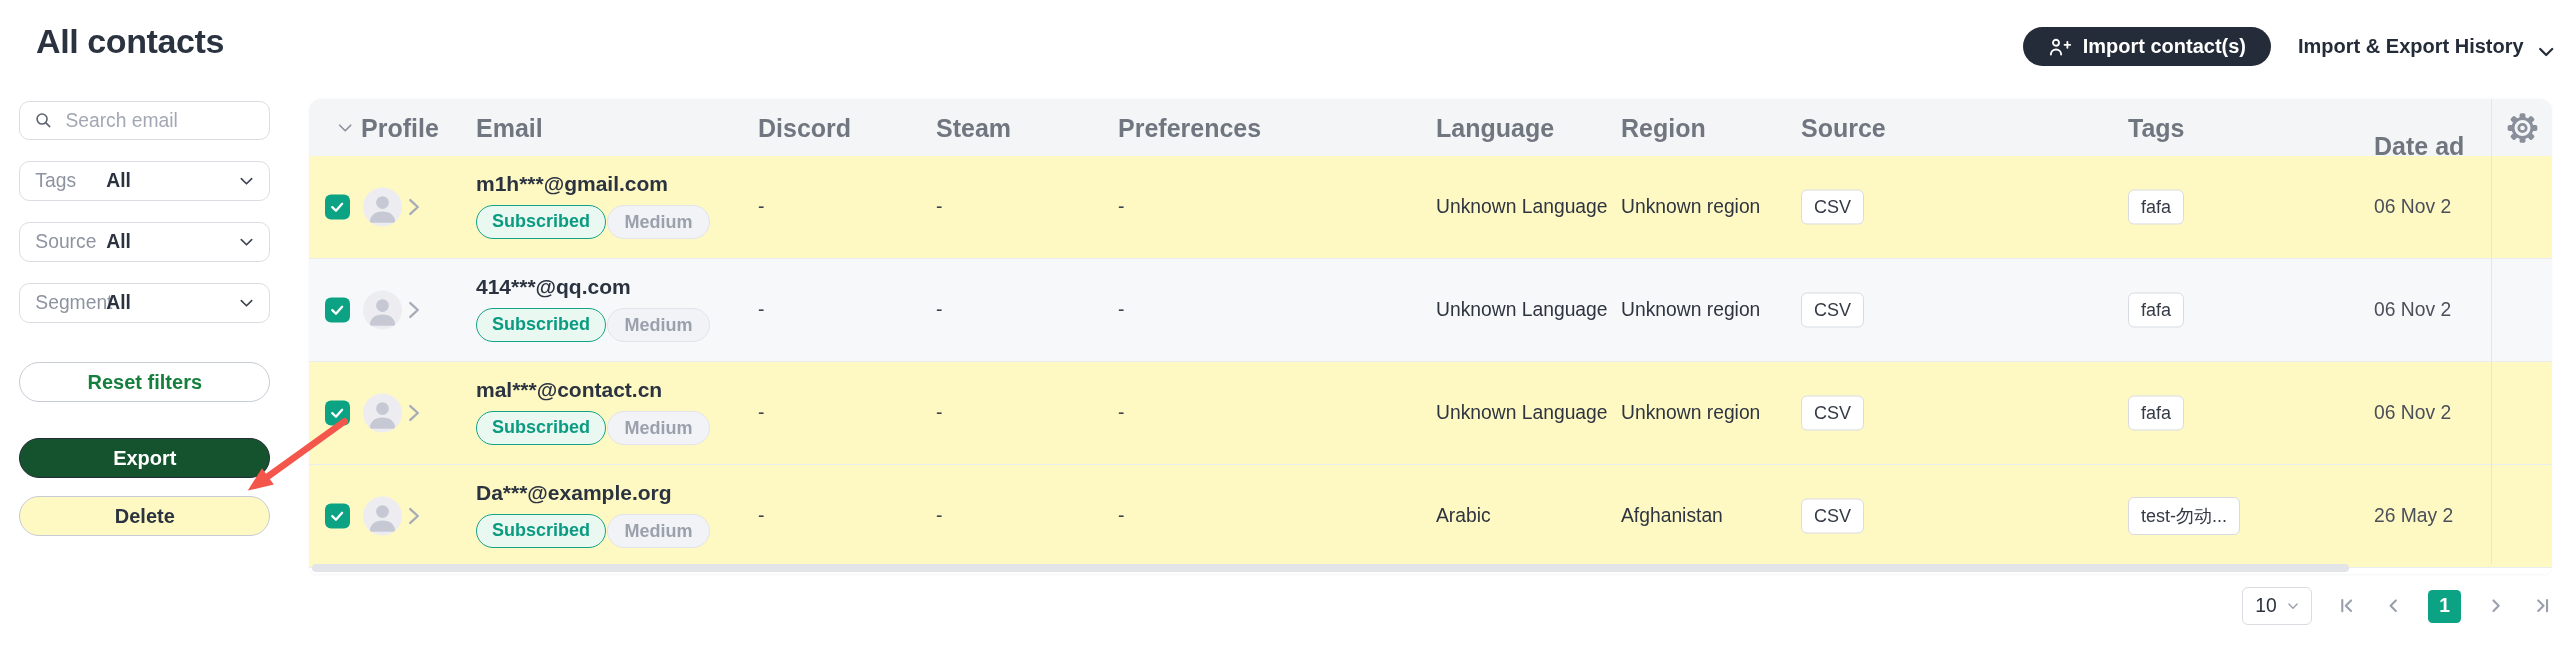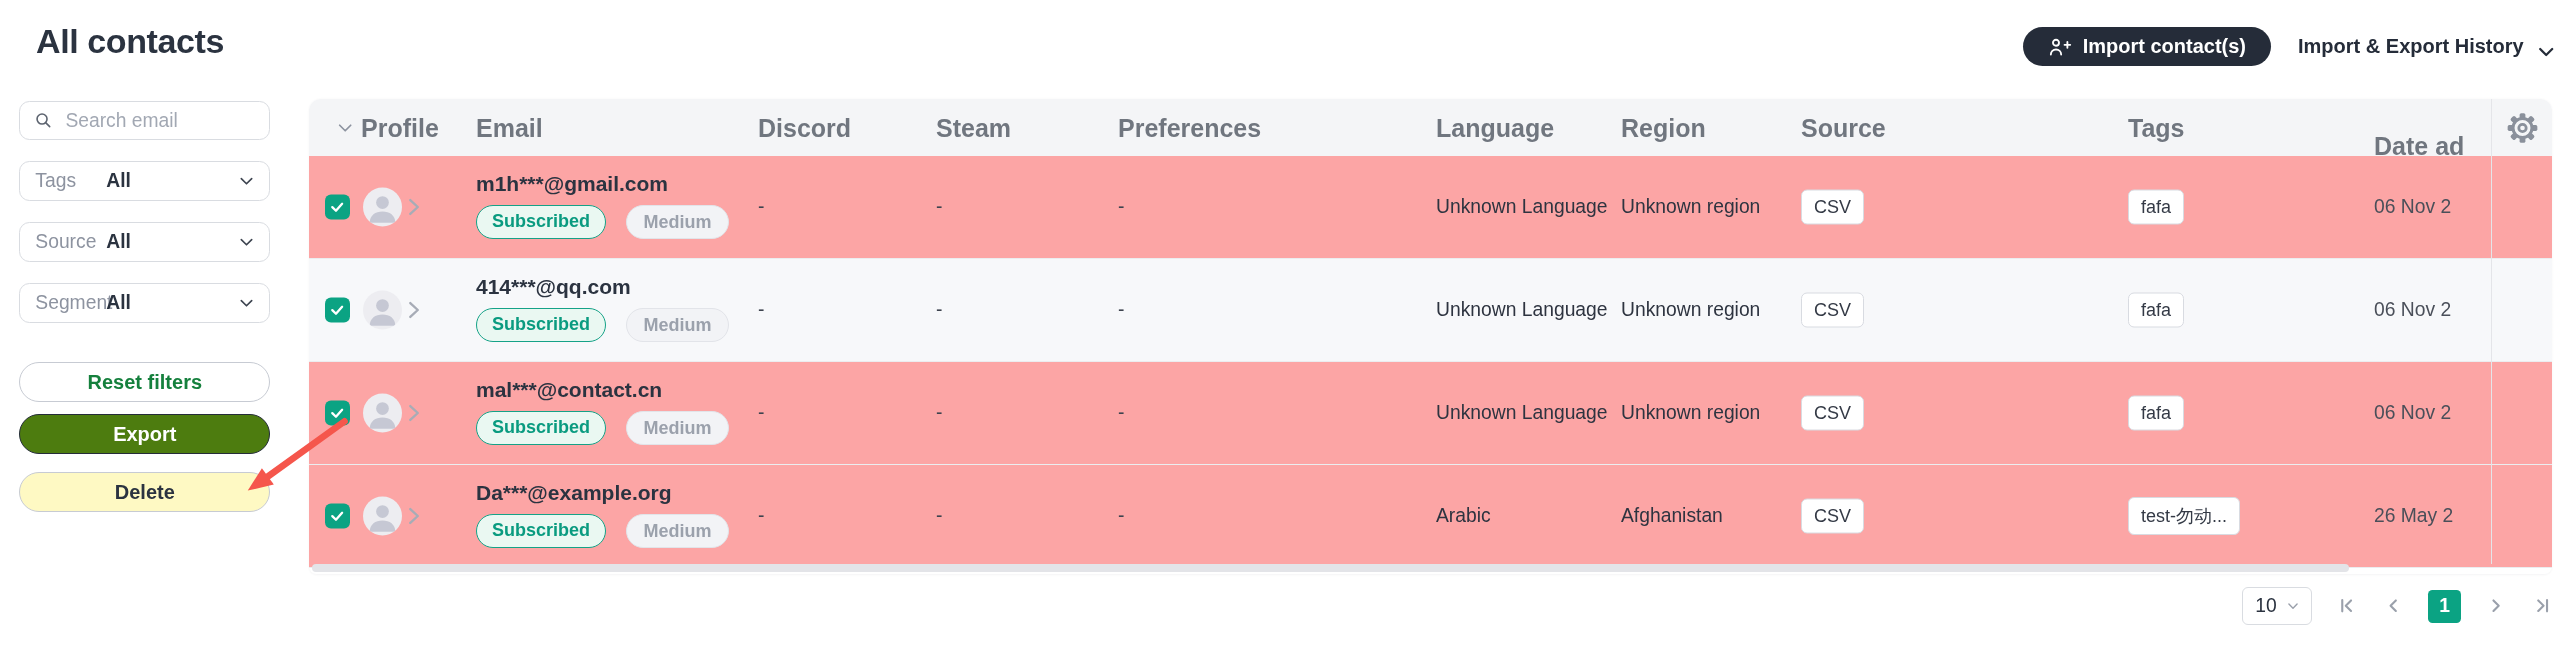--- a/index.html
+++ b/index.html
@@ -26,46 +26,46 @@
   .search-box input::placeholder{color:#a2a8b3;}
   .filter-row{position:relative;display:flex;align-items:center;height:40px;border:0.7px solid #d9dce1;
               border-radius:10.4px;padding:0 15px;box-sizing:border-box;margin-top:21px;
               background:#fff;cursor:pointer;}
   .filter-label{font-size:19.3px;color:#8d93a0;width:71px;}
   .filter-value{font-size:19.3px;font-weight:700;color:#2b3340;}
   .filter-chevron{margin-left:auto;}
   .side-btn{width:100%;height:40px;border-radius:21px;font-size:20px;font-weight:700;
             font-family:inherit;cursor:pointer;display:block;box-sizing:border-box;}
   .btn-reset{margin-top:39px;background:#fff;border:0.7px solid #c7cbd3;color:#15803d;}
-  .btn-export{margin-top:12px;background:#4d7c0f;border:0.7px solid #252c39;color:#fff;}
+  .btn-export{margin-top:36px;background:#14532d;border:0.7px solid #252c39;color:#fff;}
   .btn-delete{margin-top:18px;background:#fef9c3;border:0.7px solid #c7cbd3;color:#2b3340;}
 
   
   .anno-arrow{position:absolute;left:0;top:0;width:2576px;height:650px;pointer-events:none;z-index:50;}
 
   
   .card{position:absolute;left:309px;top:99px;width:2243px;height:475px;background:#fff;
         border-radius:12px 12px 7.4px 7.4px;box-shadow:0 0.7px 2.2px rgba(40,45,60,.05);}
   .thead{position:relative;height:57px;background:#f4f5f7;border-radius:12px 12px 0 0;}
   .hcell{position:absolute;top:50%;transform:translateY(-50%);font-size:25px;font-weight:700;
          color:#70767f;white-space:nowrap;}
-  .trow{position:relative;height:102px;border-bottom:0.7px solid #ebedf0;background:#fca5a5;}
+  .trow{position:relative;height:102px;border-bottom:0.7px solid #ebedf0;background:#fef9c3;}
   .trow.striped{background:#f7f8fa;}
   .cell{position:absolute;top:50%;transform:translateY(-50%);font-size:19.3px;color:#2e3440;
         white-space:nowrap;}
   .cell.dash{color:#3d434e;}
   .checkbox{position:absolute;left:15.6px;top:50%;transform:translateY(-50%);width:25px;height:25px;
             border-radius:6px;background:#0ba383;display:flex;align-items:center;justify-content:center;
             cursor:pointer;}
   .avatar{position:absolute;left:54px;top:50%;transform:translateY(-50%);width:39px;height:39px;
           border-radius:50%;background:#ededf1;overflow:hidden;}
   .row-expand{position:absolute;left:97px;top:50%;transform:translateY(-50%);cursor:pointer;}
   .email-block{position:absolute;left:167px;top:16.4px;}
   .email-text{font-size:21px;font-weight:700;color:#2b3340;margin-bottom:9px;}
-  .badges{display:flex;gap:20px;}
+  .badges{display:flex;gap:1px;}
   .badge-sub{padding:4.5px 15px;border-radius:743px;border:1.5px solid #15a287;background:#eaf8f2;
              color:#0a9b80;font-size:18px;font-weight:700;}
   .badge-med{padding:5.2px 16.4px;border-radius:743px;border:0.7px solid #e2e4e9;background:#f2f3f6;
              color:#9ba1ac;font-size:18px;font-weight:700;}
   .chip{display:inline-block;padding:6px 12px;border:0.7px solid #d8dbe1;border-radius:6px;
         background:#fff;font-size:18px;color:#343a46;}
   .date-cell{left:2065px;width:112px;overflow:hidden;color:#4a4f59;}
   .v-divider{position:absolute;left:2182px;top:0;bottom:10.4px;width:0.7px;background:#e4e5e9;z-index:5;}
   .gear-wrap{position:absolute;left:2197px;top:50%;transform:translateY(-50%);cursor:pointer;}
   .hscrollbar{position:absolute;left:3px;bottom:2.2px;width:2037px;height:7.4px;border-radius:4.5px;

